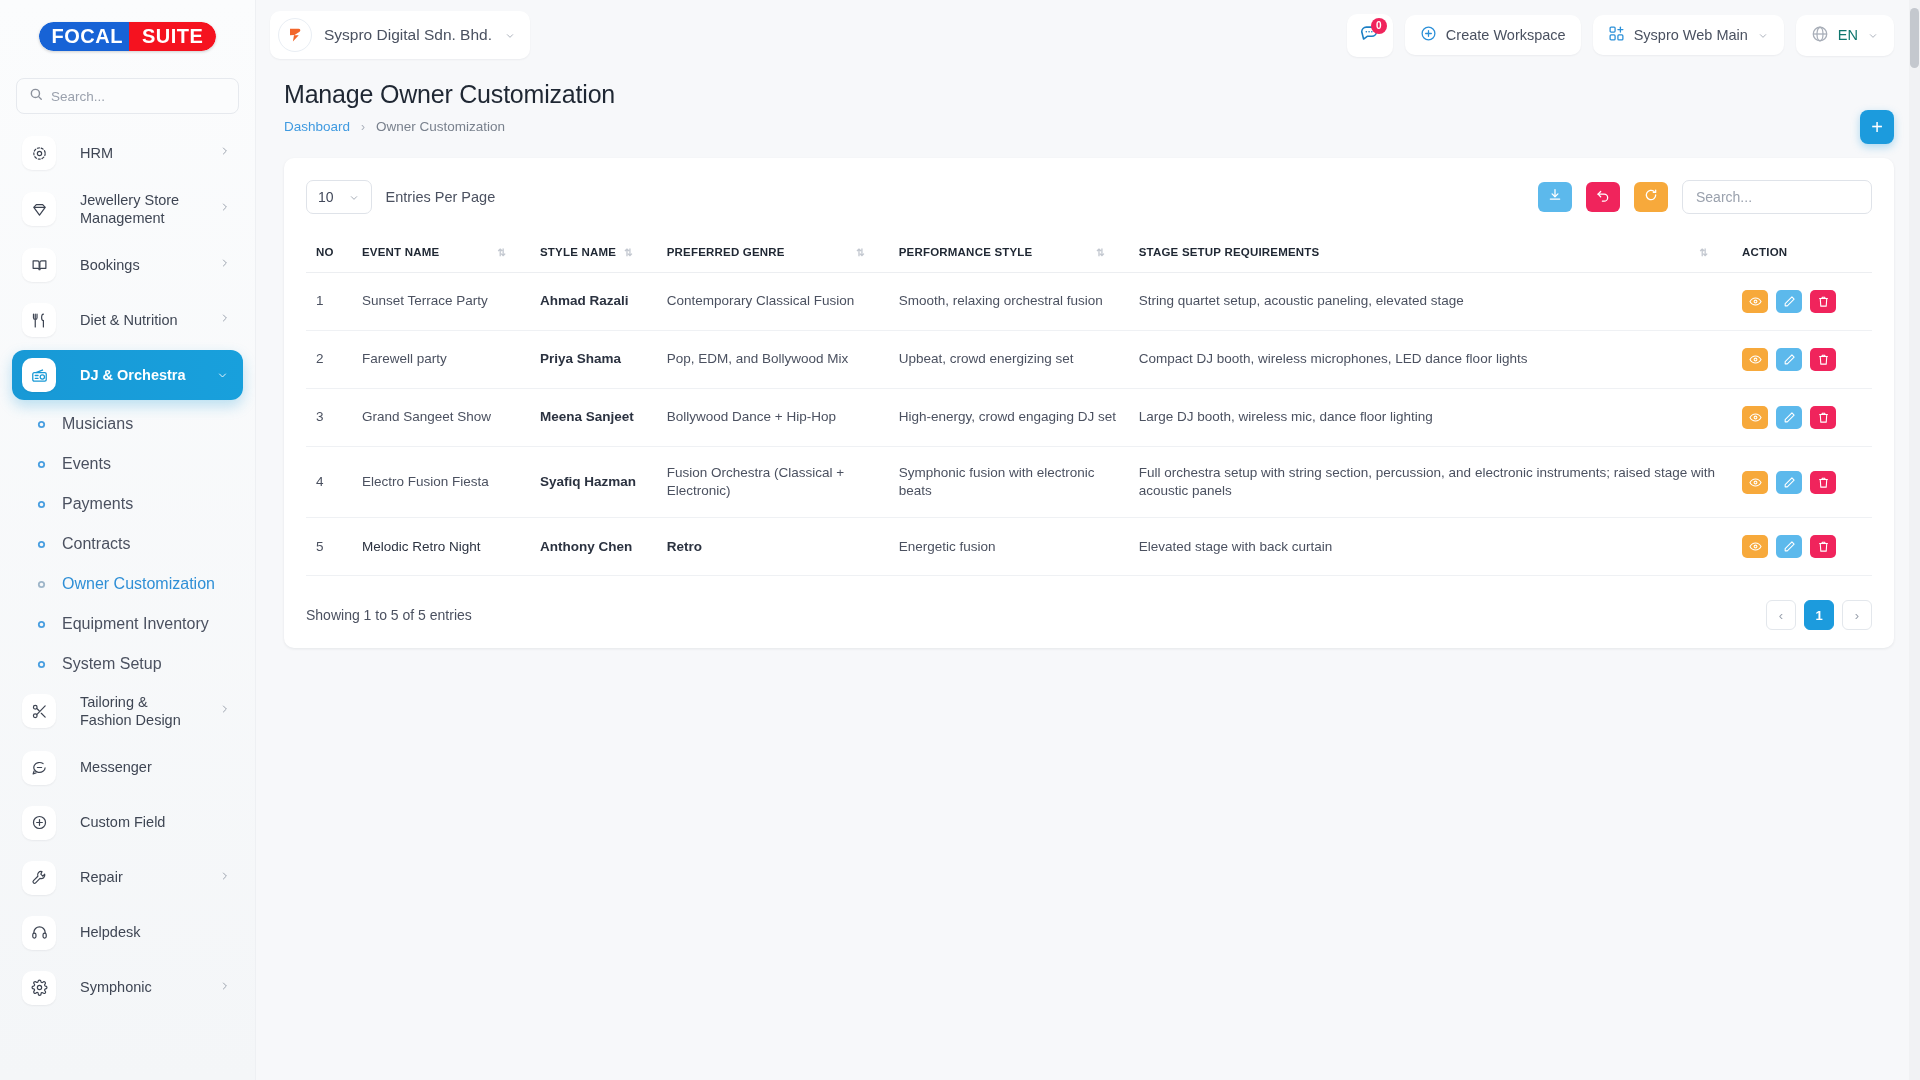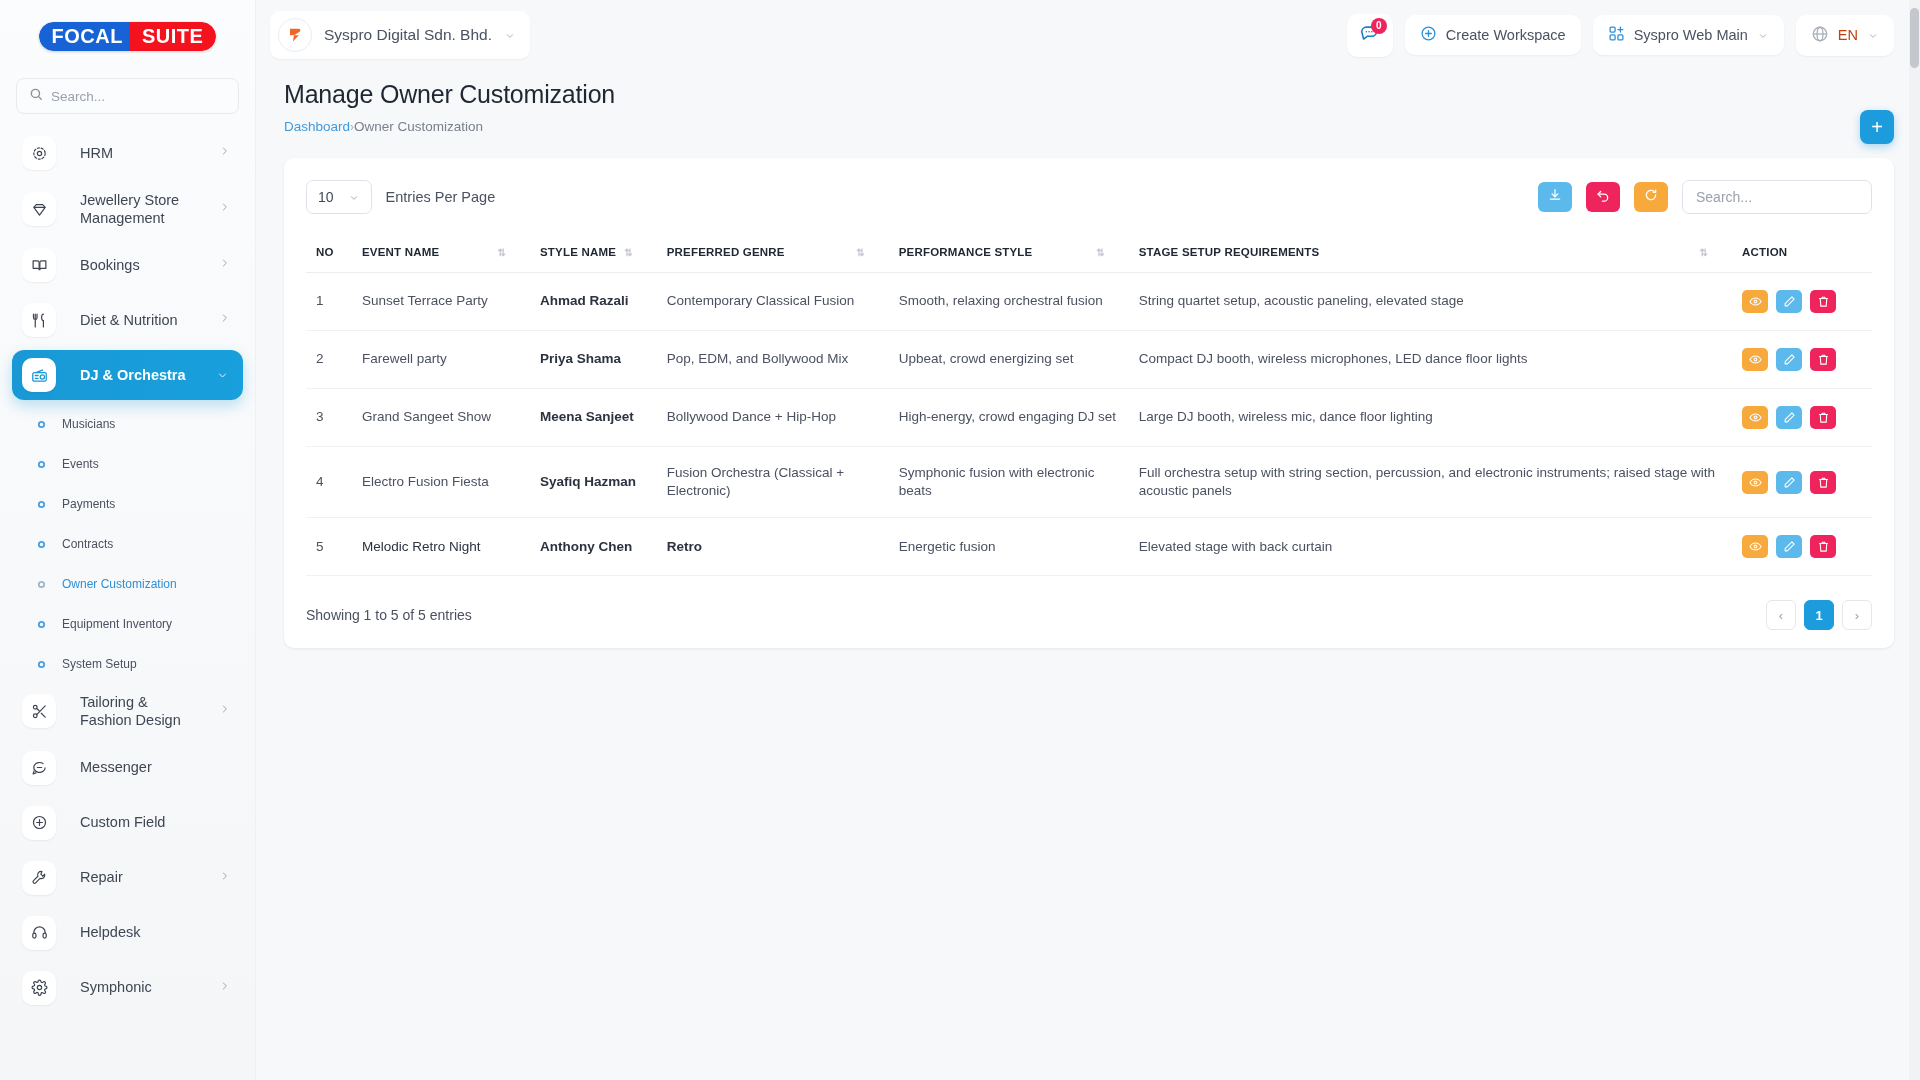--- a/index.html
+++ b/index.html
@@ -60,21 +60,21 @@
   .nav-item.active .label { color: #fff; font-weight: bold; }
   .nav-item.active .chev { color: #eaf6fd; }
   .nav-item.active .ico-box svg { stroke: #1899d6; }
 
   .sub-item {
     display: flex; align-items: center; gap: 14px;
     padding: 8px 10px 8px 22px; margin-bottom: 2px; border-radius: 10px;
     cursor: pointer; min-height: 38px;
   }
   .sub-item .dot { width: 14px; flex: 0 0 14px; display: flex; align-items: center; justify-content: center; }
-  .sub-item .label { font-size: 12px; color: #4b5160; }
+  .sub-item .label { font-size: 16px; color: #4b5160; }
   .sub-item.active .label { color: #2f8fd6; }
 
   
   .main { flex: 1; height: 852px; overflow: hidden; position: relative; }
   .topbar {
     height: 70px; display: flex; align-items: center; padding: 0 26px 0 14px; gap: 12px;
     background: #f7f8fa;
   }
   .org-pill {
     display: flex; align-items: center; gap: 12px;
@@ -98,21 +98,21 @@
   .badge {
     position: absolute; top: 4px; right: 6px;
     background: #f0245c; color: #fff; font-size: 10px; font-weight: bold;
     min-width: 16px; height: 16px; border-radius: 9px;
     display: flex; align-items: center; justify-content: center; padding: 0 4px;
   }
   .chev-sm { color: #98a0ac; }
 
   .page-head { padding: 10px 26px 0 28px; }
   .page-title { font-size: 25px; color: #1f2733; font-weight: normal; letter-spacing: -.2px; }
-  .crumbs { margin-top: 10px; font-size: 13.5px; display: flex; align-items: center; gap: 0; }
+  .crumbs { margin-top: 10px; font-size: 13.5px; display: flex; align-items: center; gap: 11px; }
   .crumbs a { color: #3f9ae0; text-decoration: none; cursor: pointer; }
   .crumbs .sep { color: #aab1bb; font-size: 12px; }
   .crumbs .cur { color: #79818d; }
 
   .add-fab {
     position: absolute; right: 26px; top: 110px;
     width: 34px; height: 34px; border-radius: 8px; background: #1c9bdd;
     color: #fff; display: flex; align-items: center; justify-content: center;
     font-size: 20px; cursor: pointer; box-shadow: 0 3px 8px rgba(28,155,221,.35);
   }
@@ -466,21 +466,21 @@
       </div>
 
       <div class="hd-btn">
         <span>
           <svg width="18" height="18" viewBox="0 0 24 24" fill="none" stroke="#a8aeb8" stroke-width="1.7">
               <circle cx="12" cy="12" r="9"></circle>
               <ellipse cx="12" cy="12" rx="4" ry="9"></ellipse>
               <line x1="3" y1="12" x2="21" y2="12"></line>
             </svg>
         </span>
-        <span style="color:#c2410c">EN</span>
+        <span style="color:#0f766e">EN</span>
         <span class="chev-sm"><svg width="12" height="8" viewBox="0 0 24 24" fill="none" stroke="currentColor" stroke-width="2.4" stroke-linecap="round" stroke-linejoin="round">
               <polyline points="4 8 12 16 20 8"></polyline>
             </svg></span>
       </div>
     </header>
 
     <div class="page-head">
       <h1 class="page-title">Manage Owner Customization</h1>
       <div class="crumbs">
         <a>Dashboard</a>

